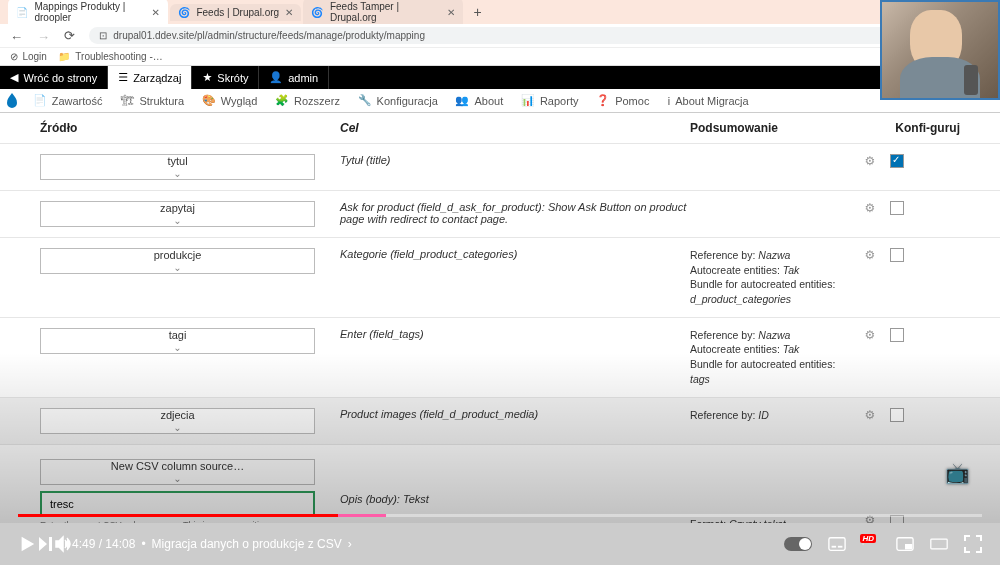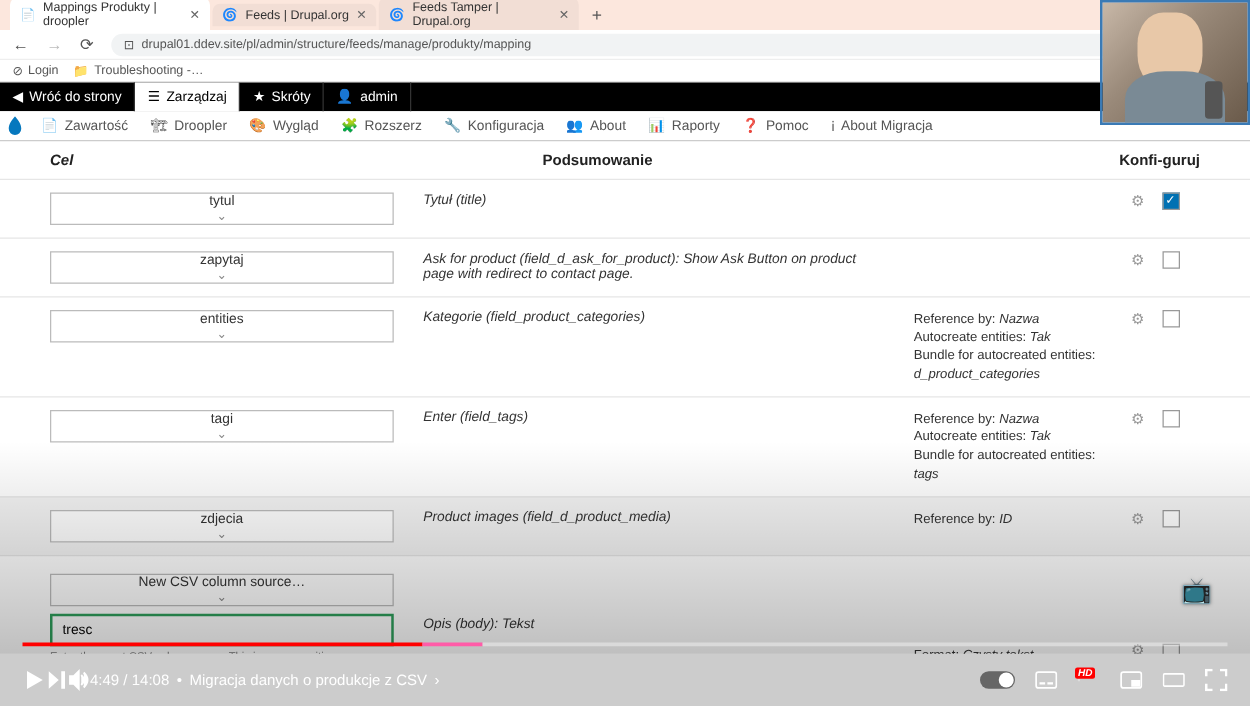--- a/index.html
+++ b/index.html
@@ -24,21 +24,21 @@
 .drupal-top .item.active { background: #fff; color: #000; }
 .drupal-sub { height: 24px; background: #fff; display: flex; align-items: center; font-size: 11px; color: #555; border-bottom: 1px solid #ccc; }
 .drupal-sub .logo { width: 24px; height: 24px; display:flex; align-items:center; justify-content:center; }
 .drupal-sub .sitem { display: flex; align-items: center; gap: 5px; padding: 0 9px; height: 100%; }
 
 
 .content { position: relative; height: calc(565px - 24px - 24px - 18px - 23px - 24px - 42px); overflow: hidden; }
 .header-row { display: flex; padding: 8px 40px 8px 40px; font-size: 12px; font-weight: bold; color: #222; }
 .col-src { width: 300px; }
 .col-cel { width: 350px; font-style: italic; }
-.col-pod { width: 160px; margin-left: 44px; }
+.col-pod { width: 160px; }
 .col-konf { flex:1; text-align:right; }
 
 .map-row { display: flex; align-items: flex-start; padding: 10px 40px; border-top: 1px solid #e6e6e6; font-size: 11px; color: #333; min-height: 40px; }
 .row-gray { background: #f4f4f4; }
 .select { width: 275px; height: 26px; border: 1px solid #bbb; background: #fff; display: flex; align-items: center; justify-content: space-between; padding: 0 8px; font-size: 11px; color: #333; flex-direction: column; }
 .select .chev { color: #888; font-size: 10px; }
 .input-green { width: 275px; height: 26px; border: 2px solid #2e9e5b; padding: 0 8px; font-size: 11px; background:#fff; outline:none; }
 .help { font-size: 9px; color: #777; margin-top: 3px; }
 .gear { color: #999; font-size: 12px; width: 40px; text-align:center;}
 .chkbox { width: 14px; height: 14px; border: 1px solid #999; background: #fff; }
@@ -112,32 +112,33 @@
   <div class="item">👤 <span>admin</span></div>
 </div>
 
 <div class="drupal-sub">
   <div class="logo">
       <svg width="16" height="16" viewBox="0 0 16 16">
         <path fill="#0678be" d="M8 0 C5 4 3 6 3 10 a5 5 0 0 0 10 0 C13 6 11 4 8 0"></path>
       </svg>
     </div>
   <div class="sitem">📄 <span>Zawartość</span></div>
-  <div class="sitem">🏗 <span>Droopler</span></div>
+  <div class="sitem">🏗 <span>Struktura</span></div>
   <div class="sitem">🎨 <span>Wygląd</span></div>
   <div class="sitem">🧩 <span>Rozszerz</span></div>
   <div class="sitem">🔧 <span>Konfiguracja</span></div>
   <div class="sitem">👥 <span>About</span></div>
   <div class="sitem">📊 <span>Raporty</span></div>
   <div class="sitem">❓ <span>Pomoc</span></div>
   <div class="sitem">ℹ <span>About Migracja</span></div>
 </div>
 
 <div class="content">
   <div class="header-row">
+    <div class="col-src">Źródło</div>
     <div class="col-cel">Cel</div>
     <div class="col-pod">Podsumowanie</div>
     <div class="col-konf" style="white-space:pre-line;">Konfi-guruj</div>
   </div>
 
   <div class="map-row">
     <div class="col-src">
         <div class="select">
           <span>tytul</span>
           <span class="chev">⌄</span>
@@ -162,21 +163,21 @@
     <div class="col-pod"></div>
     <div class="gear">⚙</div>
     <div style="width:30px; text-align:center;">
         <div class="chkbox"></div>
       </div>
   </div>
 
   <div class="map-row">
     <div class="col-src">
         <div class="select">
-          <span>entities</span>
+          <span>produkcje</span>
           <span class="chev">⌄</span>
         </div>
       </div>
     <div class="col-cel">Kategorie (field_product_categories)</div>
     <div class="col-pod summary" id="sum2">Reference by: <i>Nazwa</i><br>Autocreate entities: <i>Tak</i><br>Bundle for autocreated entities: <i>d_product_categories</i></div>
     <div class="gear">⚙</div>
     <div style="width:30px; text-align:center;">
         <div class="chkbox"></div>
       </div>
   </div>

